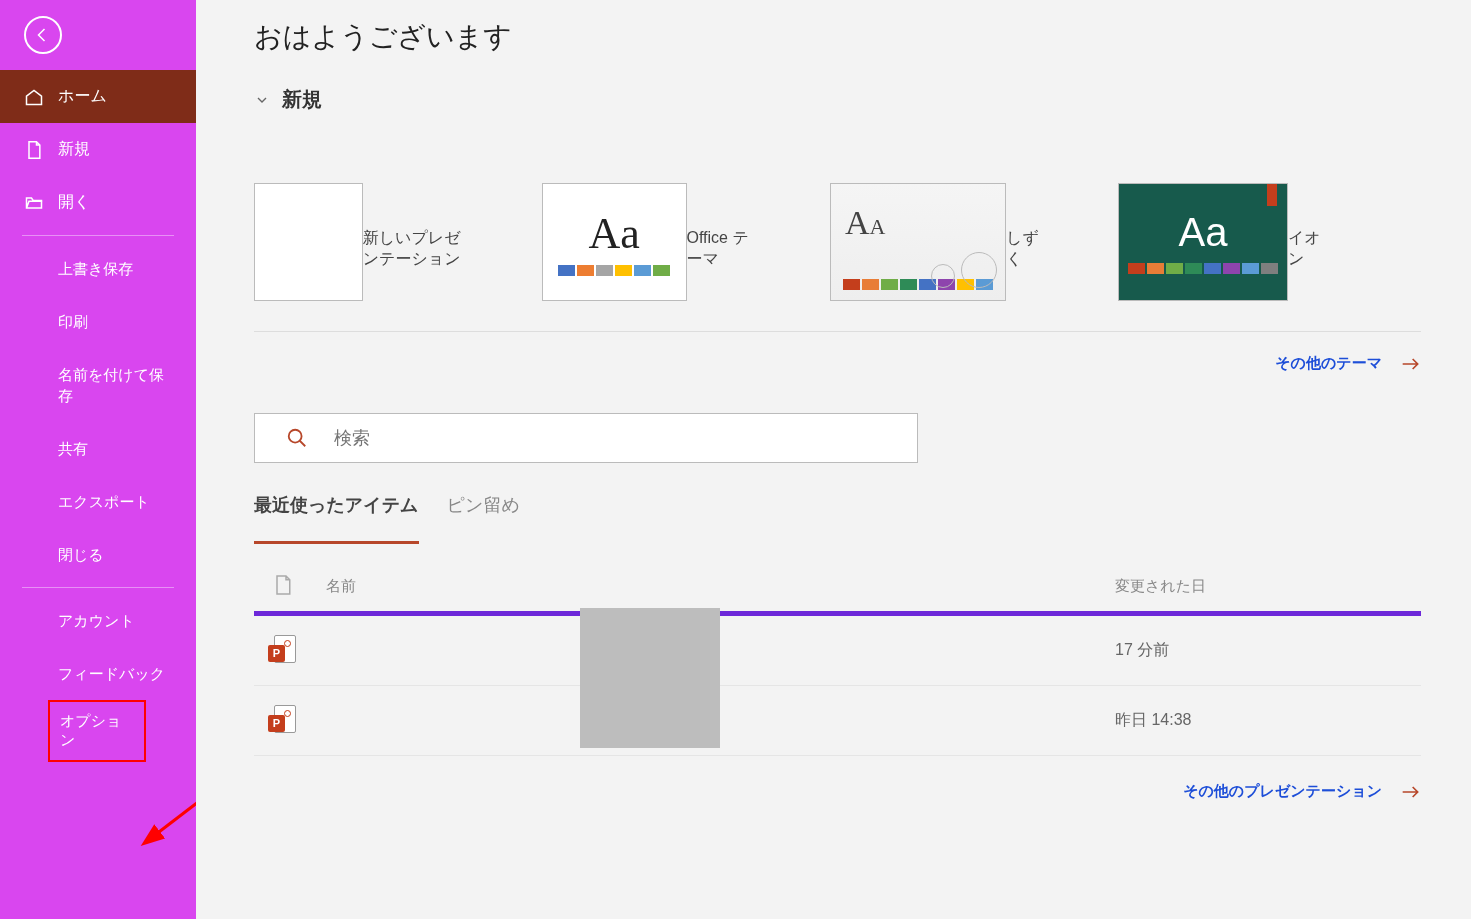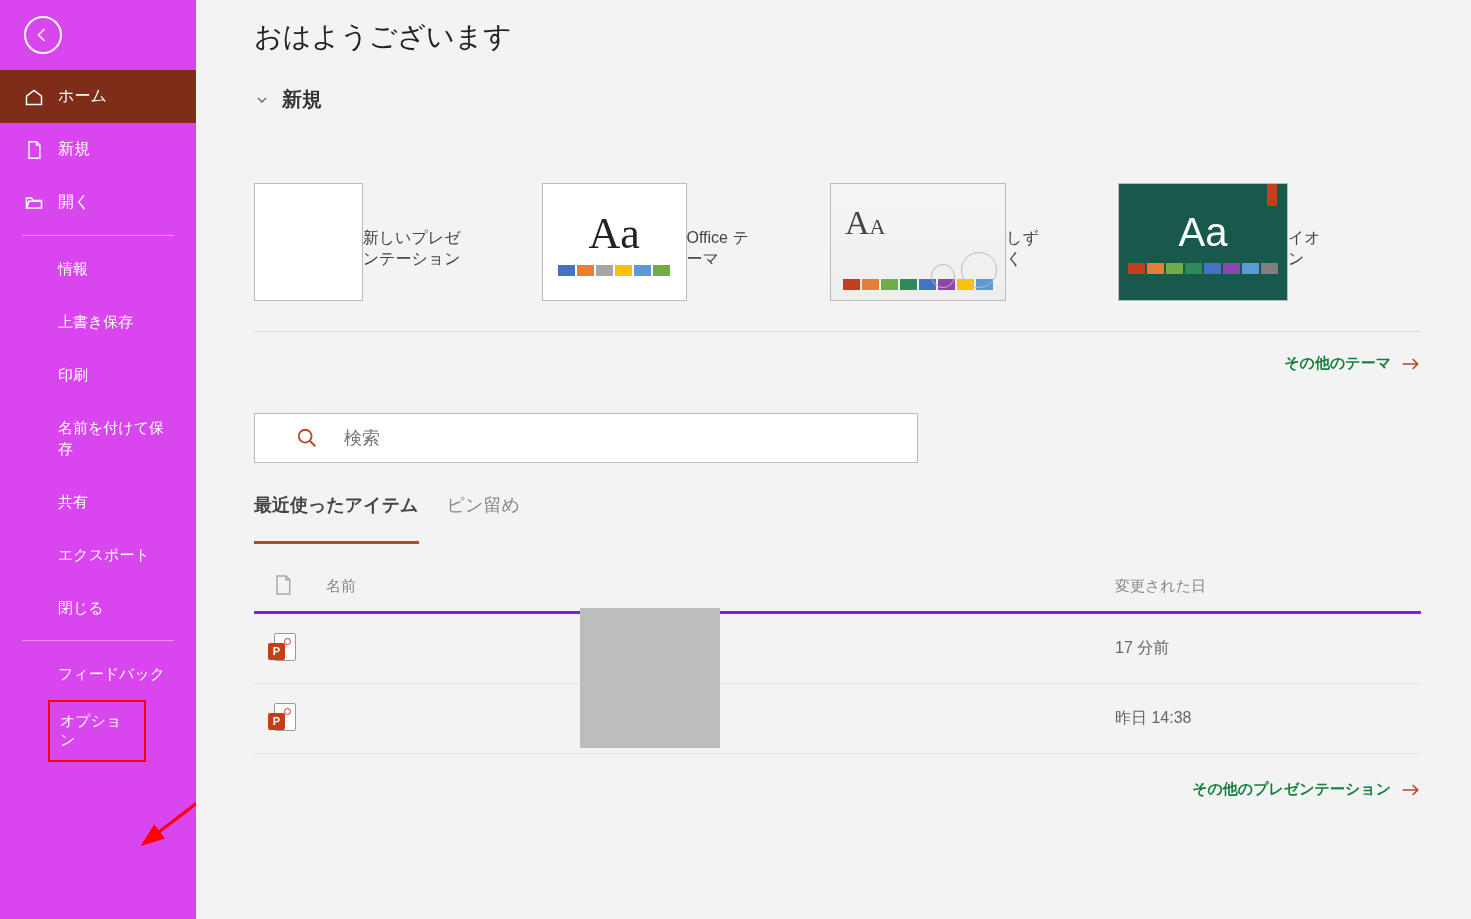--- a/index.html
+++ b/index.html
@@ -95,40 +95,40 @@
   border: 1px solid #bbb;
   position: relative;
 }
 .template-label {
   margin-top: 14px;
   font-size: 16px;
   color: #444;
   font-weight: 500;
 }
 .more-link {
-  color: #15803d;
+  color: #1d4ed8;
   font-size: 15px;
   font-weight: 600;
   margin-top: 22px;
   cursor: pointer;
-  display: flex; justify-content: flex-end; align-items: center; gap: 10px;
+  display: flex; justify-content: flex-end; align-items: center; gap: 19px;
 }
 .divider {
   height: 1px;
   background: #ddd;
   margin-top: 30px;
 }
 .search-box {
   margin-top: 40px;
   width: 664px;
   height: 50px;
   background: #fff;
   border: 1px solid #bbb;
   display: flex; align-items: center;
-  padding: 0 41px;
+  padding: 0 31px;
   gap: 26px;
 }
 .search-box input {
   border: none; outline: none;
   font-size: 18px;
   flex: 1;
   background: transparent;
 }
 .tabs {
   display: flex;
@@ -146,21 +146,21 @@
   font-weight: 700;
   border-bottom: 3px solid #b7472a;
 }
 .file-table {
   margin-top: 24px;
 }
 .file-header {
   display: flex;
   align-items: center;
   padding: 6px 0 12px 0;
-  border-bottom: 3px solid #6d28d9;
+  border-bottom: 5px solid #6d28d9;
   color: #888;
   font-size: 15px;
 }
 .file-header .col-icon { width: 72px; padding-left: 20px; }
 .file-header .col-name { flex: 1; }
 .file-header .col-date { width: 306px; }
 .file-row {
   display: flex;
   align-items: center;
   height: 70px;
@@ -299,30 +299,30 @@
 
   <div class="side-item">
     <svg viewBox="0 0 24 24">
         <path fill="none" stroke="#fff" stroke-width="1.8" d="M3 6h6l2 3h10v9H3z M3 18l3-8h16"></path>
       </svg>
     <span>開く</span>
   </div>
 
   <div class="side-sep"></div>
 
-  <div class="side-sub">情報</div>
   <div class="side-sub">上書き保存</div>
   <div class="side-sub">印刷</div>
   <div class="side-sub">名前を付けて保存</div>
   <div class="side-sub">共有</div>
   <div class="side-sub">エクスポート</div>
   <div class="side-sub">閉じる</div>
 
   <div class="side-sep"></div>
 
+  <div class="side-sub">アカウント</div>
   <div class="side-sub">フィードバック</div>
   <div class="highlight-box">オプション</div>
 </div>
 
 <svg class="arrow-annotation" width="110" height="100">
   <defs>
     <marker id="ah" markerWidth="10" markerHeight="10" refX="2" refY="3" orient="auto">
       <path d="M0,0 L0,6 L8,3 z" fill="#ff0000"></path>
     </marker>
   </defs>

